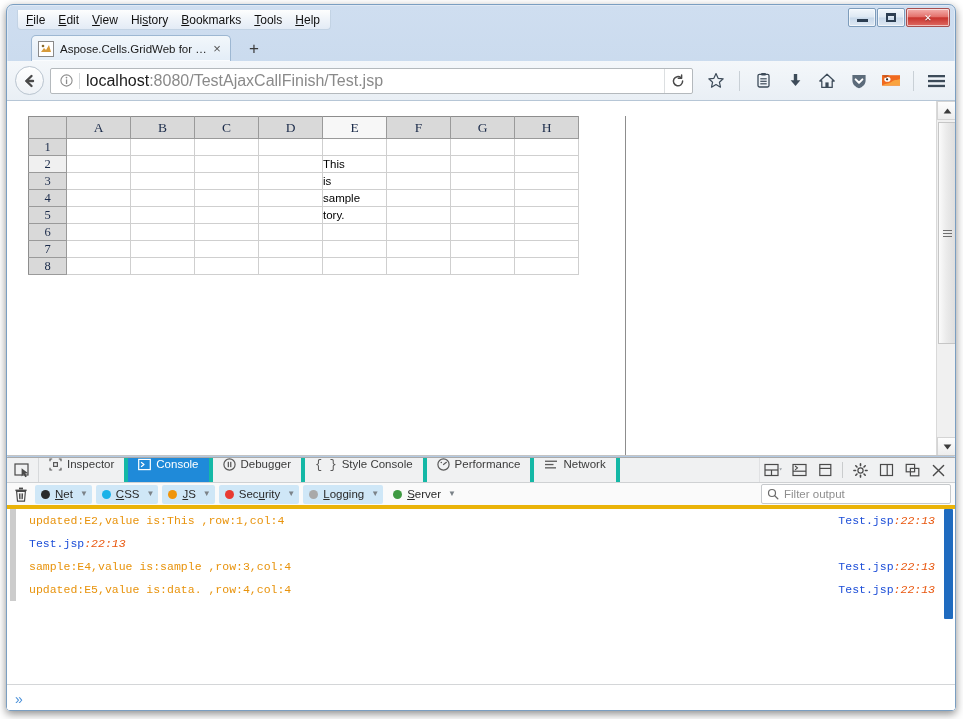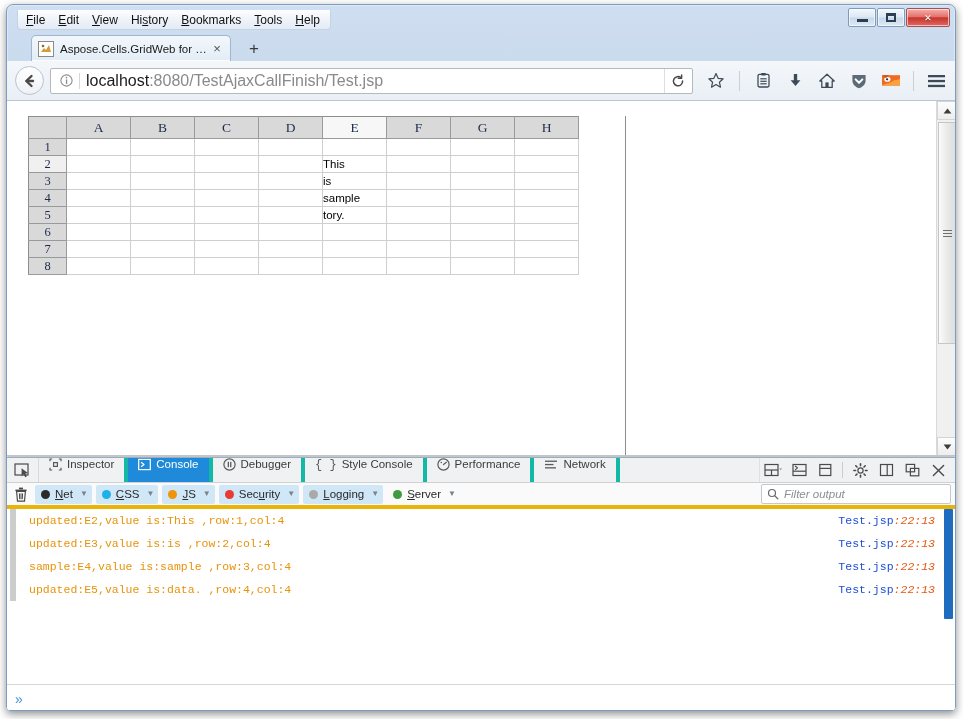--- a/index.html
+++ b/index.html
@@ -310,21 +310,21 @@
   .filt .dot { width: 9px; height: 9px; border-radius: 50%; flex: 0 0 9px; }
   .filt .lbl u { text-decoration: underline; }
   .filt .caret { color: #7b8288; font-size: 8px; line-height:1; margin-left:2px; }
   .filt.plain { background: transparent; }
   #filter-spacer { flex: 1 1 auto; }
   #filter-output {
     flex: 0 0 190px; height: 20px; margin-right: 6px;
     background: #ffffff; border: 1px solid #c6c9cc; border-radius: 2px;
     display: flex; align-items: center; gap: 5px; padding: 0 5px;
   }
-  #filter-output .ph { font-size: 11.5px; color: #8e8e8e; font-style: italic; }
+  #filter-output .ph { font-size: 11.5px; color: #8e8e8e; }
 
   #console-output {
     position: absolute; left: 0; top: 51px;
     width: 950px; height: 176px;
     background: #ffffff;
     overflow: hidden;
   }
   .logrow {
     position: relative;
     height: 23px;
@@ -811,21 +811,20 @@
           <span class="ph" title="Filter output">Filter output</span>
         </div>
       </div>
 
       <div id="console-output">
         <div class="logrow">
           <span class="logmsg">updated:E2,value is:This ,row:1,col:4</span>
           <span class="logsrc"><span class="file">Test.jsp</span><span class="pos">:22:13</span></span>
         </div>
         <div class="logrow">
-          <span class="logmsg">updated:E3,value is:is ,row:2,col:4</span>
           <span class="logsrc"><span class="file">Test.jsp</span><span class="pos">:22:13</span></span>
         </div>
         <div class="logrow">
           <span class="logmsg">sample:E4,value is:sample ,row:3,col:4</span>
           <span class="logsrc"><span class="file">Test.jsp</span><span class="pos">:22:13</span></span>
         </div>
         <div class="logrow">
           <span class="logmsg">updated:E5,value is:data. ,row:4,col:4</span>
           <span class="logsrc"><span class="file">Test.jsp</span><span class="pos">:22:13</span></span>
         </div>

